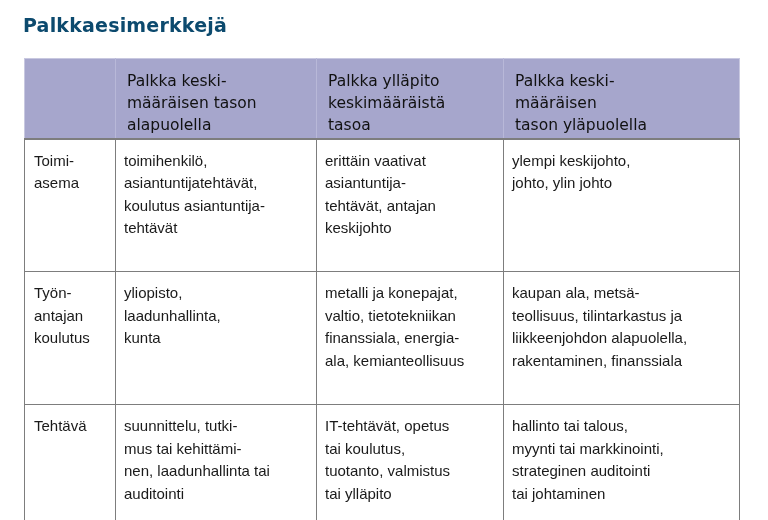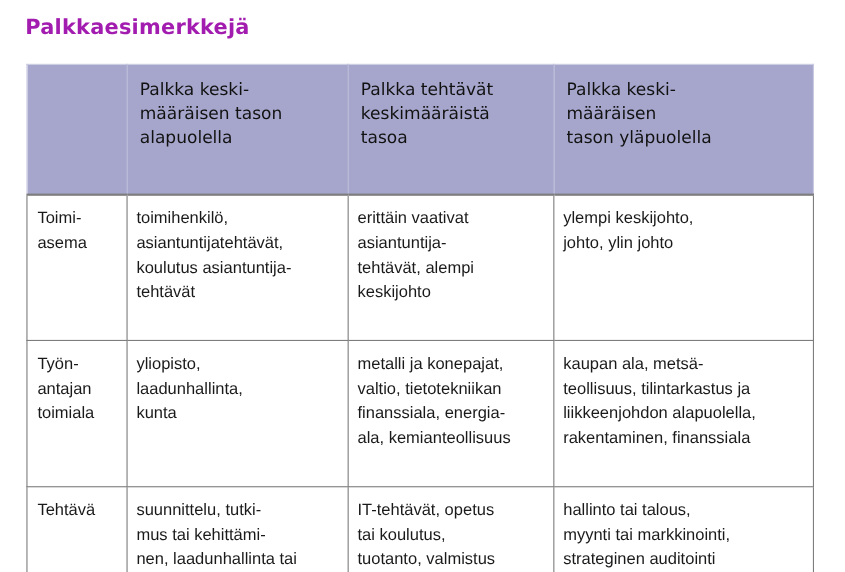--- a/index.html
+++ b/index.html
@@ -16,39 +16,39 @@
       color: #1a1a1a;
     }
     .title {
       position: absolute;
       left: 23px;
       top: 14px;
       font-family: "DejaVu Sans", sans-serif;
       font-weight: bold;
       font-size: 19px;
       letter-spacing: 0.2px;
-      color: #a21caf;
+      color: #0c4a6e;
       margin: 0;
     }
     .salary-table {
       position: absolute;
       left: 24px;
       top: 58px;
       width: 715px;
       border-collapse: collapse;
       table-layout: fixed;
     }
     .salary-table col.c0 { width: 91px; }
     .salary-table col.c1 { width: 201px; }
     .salary-table col.c2 { width: 187px; }
     .salary-table col.c3 { width: 236px; }
 
     .salary-table thead th {
       background: #a6a6cc;
-      height: 118px;
+      height: 80px;
       box-sizing: border-box;
       vertical-align: top;
       text-align: left;
       padding: 11px 11px 0 11px;
       font-family: "DejaVu Sans", sans-serif;
       font-weight: normal;
       font-size: 15.5px;
       line-height: 22px;
       color: #111111;
       border-left: 1px solid #b8b8d8;
@@ -92,50 +92,50 @@
     <tr>
       <th>
           <span class="head-text"></span>
         </th>
       <th>
           <span class="head-text">Palkka keski-
 määräisen tason
 alapuolella</span>
         </th>
       <th>
-          <span class="head-text">Palkka tehtävät
+          <span class="head-text">Palkka ylläpito
 keskimääräistä
 tasoa</span>
         </th>
       <th>
           <span class="head-text">Palkka keski-
 määräisen
 tason yläpuolella</span>
         </th>
     </tr>
   </thead>
   <tbody>
     <tr>
       <td class="row-label">Toimi-
 asema</td>
       <td>toimihenkilö,
 asiantuntijatehtävät,
 koulutus asiantuntija-
 tehtävät</td>
       <td>erittäin vaativat
 asiantuntija-
-tehtävät, alempi
+tehtävät, antajan
 keskijohto</td>
       <td>ylempi keskijohto,
 johto, ylin johto</td>
     </tr>
     <tr>
       <td class="row-label">Työn-
 antajan
-toimiala</td>
+koulutus</td>
       <td>yliopisto,
 laadunhallinta,
 kunta</td>
       <td>metalli ja konepajat,
 valtio, tietotekniikan
 finanssiala, energia-
 ala, kemianteollisuus</td>
       <td>kaupan ala, metsä-
 teollisuus, tilintarkastus ja
 liikkeenjohdon alapuolella,

